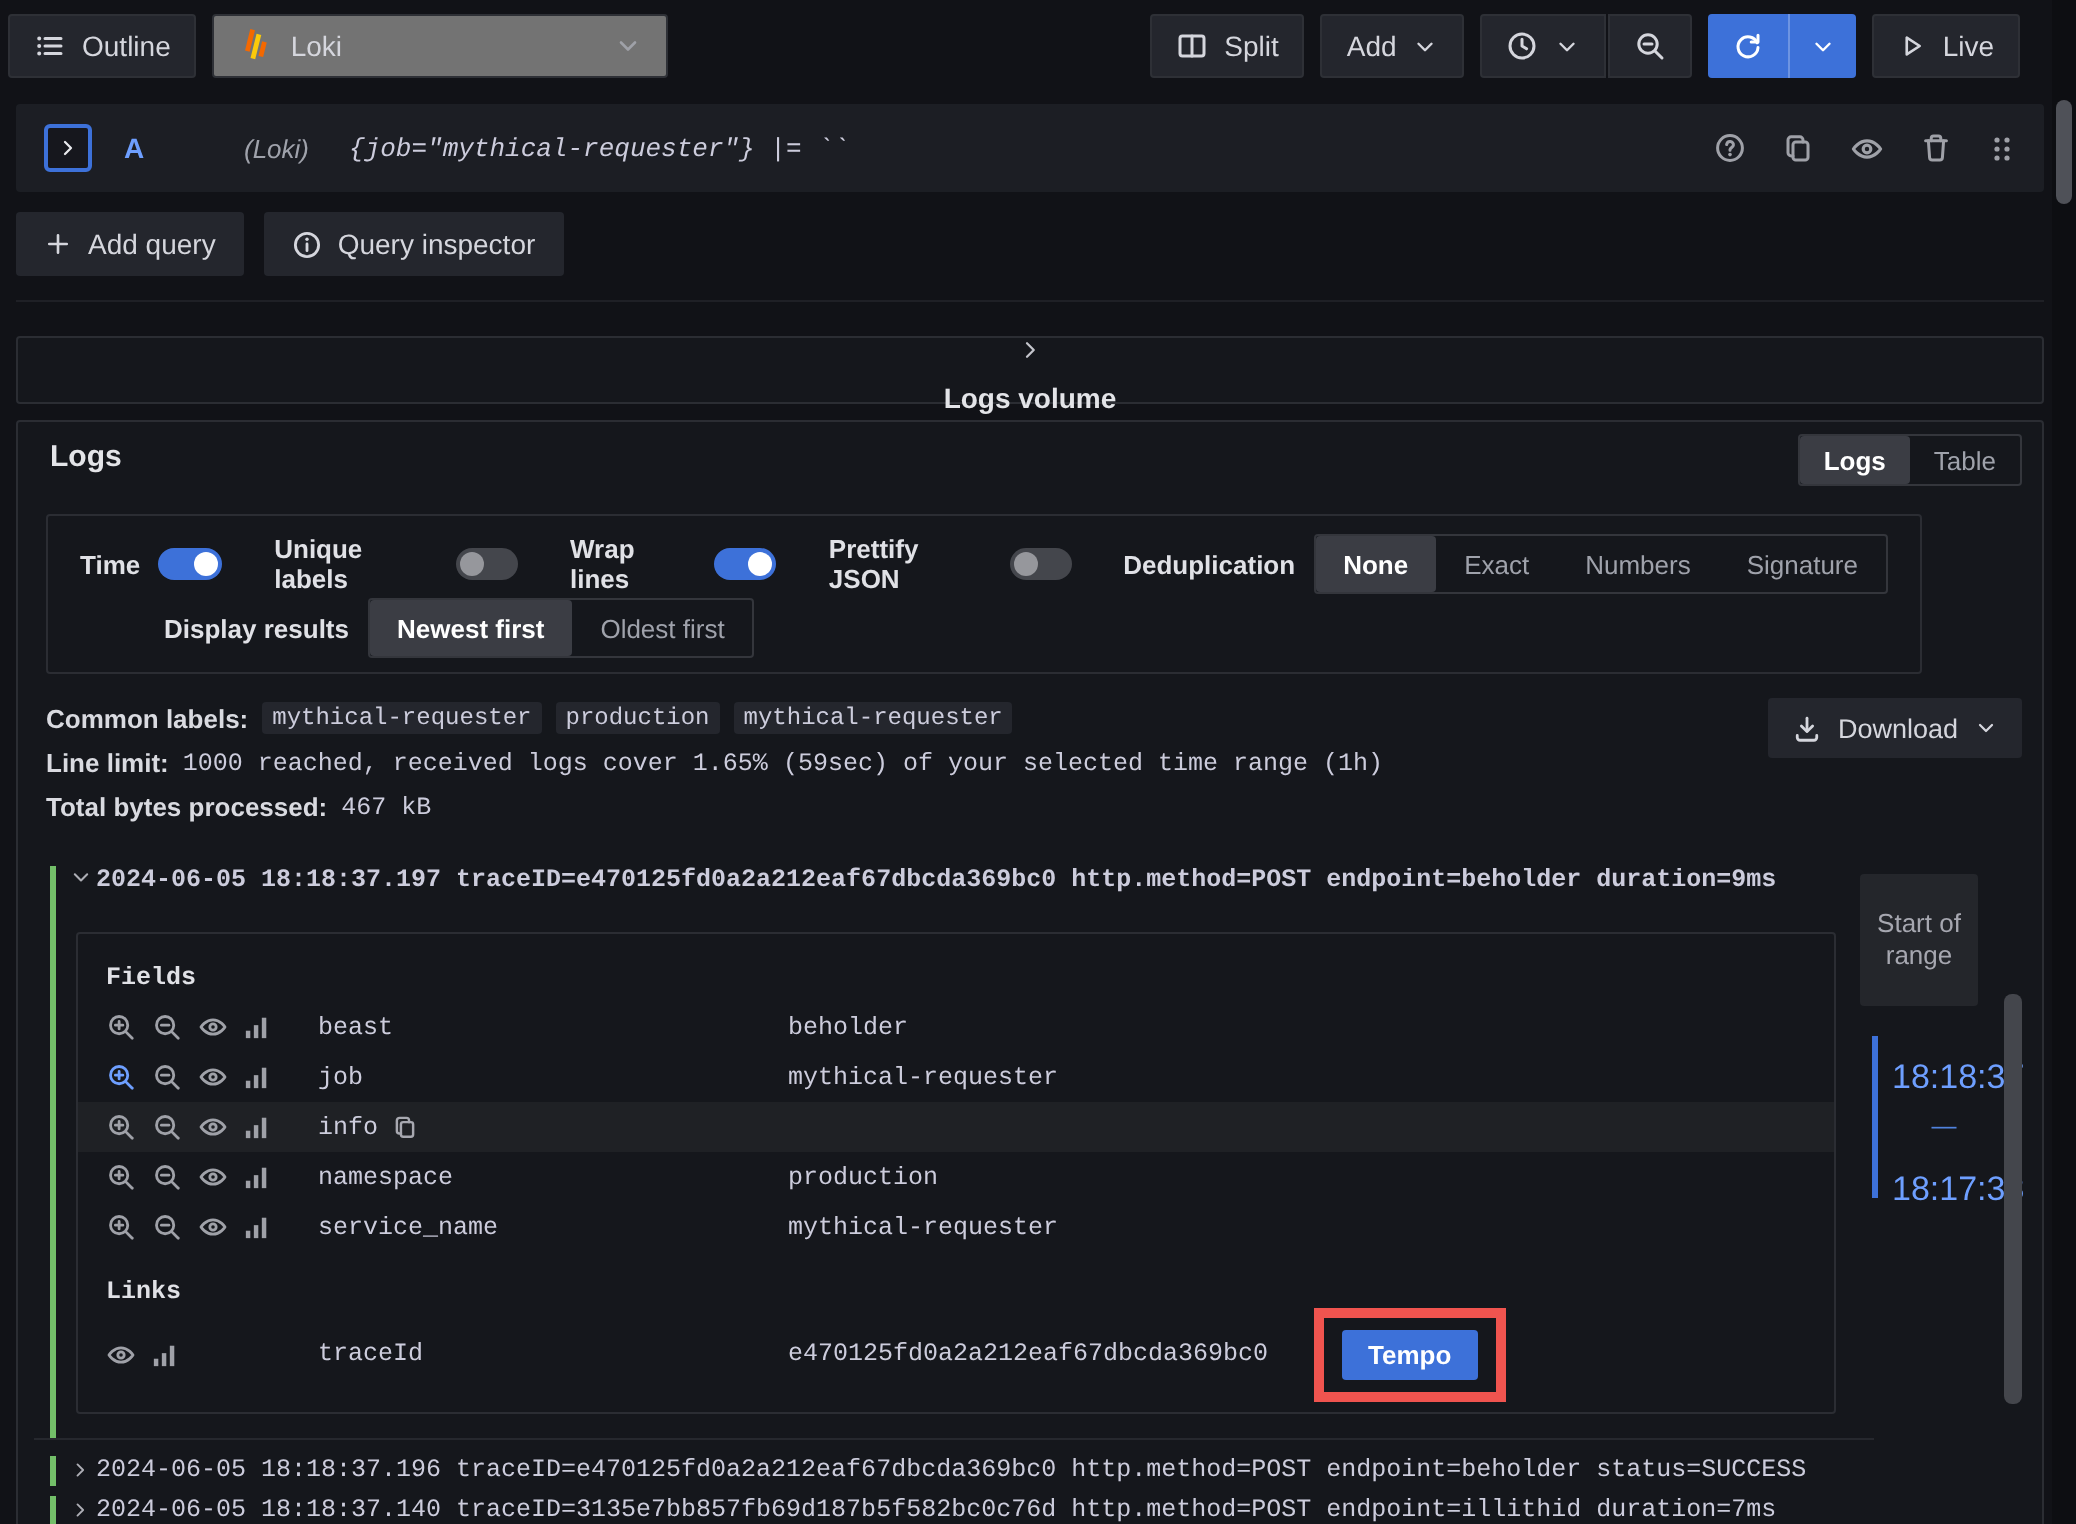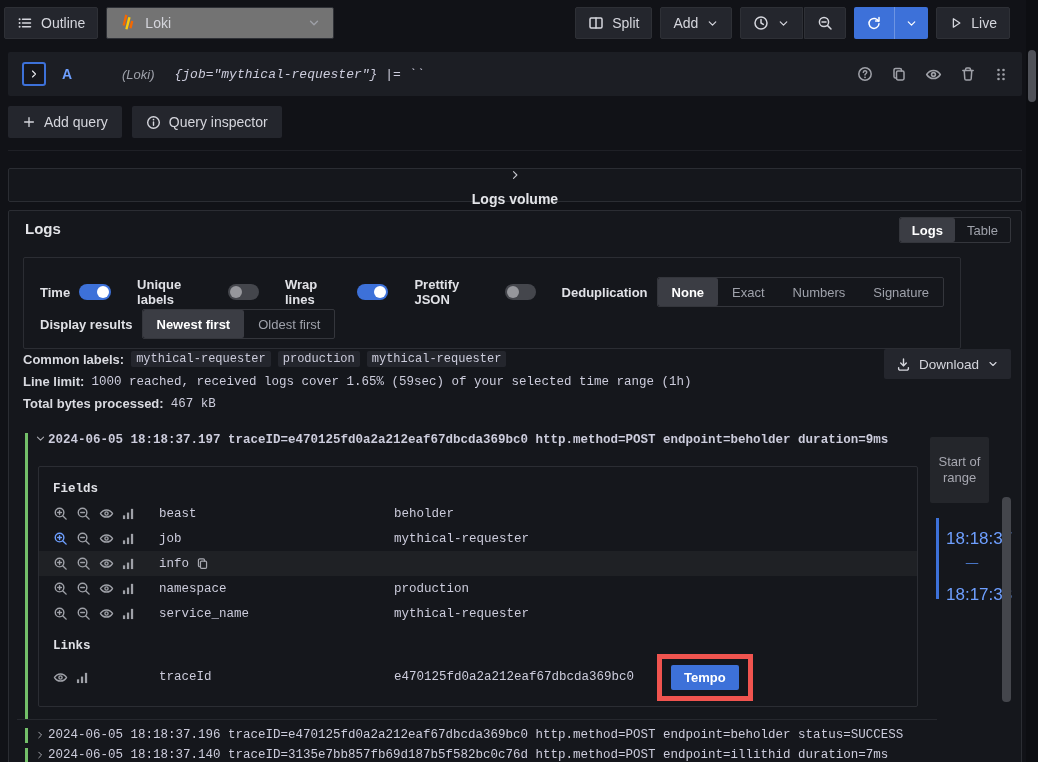--- a/index.html
+++ b/index.html
@@ -79,25 +79,25 @@
   }
   .lp-header { position:absolute; left:16px; top:9px; font-size:15px; font-weight:600; color:#e3e4e8; }
   .view-toggle {
     position:absolute; right:10px; top:6px; height:26px;
     display:inline-flex; align-items:center; border:1px solid #34363c; border-radius:2px; padding:0;
   }
   .view-toggle .vt-item { padding:0 12px; height:24px; display:flex; align-items:center; font-size:13px; color:#9fa2ab; cursor:pointer; }
   .view-toggle .vt-item.sel { background:#3b3d44; color:#fff; font-weight:600; border-radius:2px; }
 
   .controls-box {
-    position:absolute; left:14px; top:46px; width:938px; height:92px;
-    border:1px solid #2b2d33; border-radius:2px; padding:19px 16px;
+    position:absolute; left:14px; top:46px; width:938px; height:80px;
+    border:1px solid #2b2d33; border-radius:2px; padding:9px 16px;
   }
   .ctrl-row { display:flex; align-items:center; gap:26px; height:30px; }
-  .ctrl-row + .ctrl-row { margin-top:2px; }
+  .ctrl-row + .ctrl-row { margin-top:2px;margin-left:42px; }
   .ctrl { display:flex; align-items:center; gap:9px; }
   .ctrl-label { font-weight:600; font-size:13px; color:#e0e1e6; }
   .switch { width:32px; height:16px; border-radius:9px; position:relative; cursor:pointer; }
   .switch.on  { background:#3d71d9; }
   .switch.off { background:#44464c; }
   .switch .knob { width:12px; height:12px; border-radius:50%; position:absolute; top:2px; }
   .switch.on  .knob { right:2px; background:#fff; }
   .switch.off .knob { left:2px;  background:#96979c; }
   .rgroup { display:inline-flex; align-items:center; border:1px solid #34363c; border-radius:2px; height:30px; }
   .ritem { padding:0 14px; height:28px; display:flex; align-items:center; font-size:13px; color:#9fa2ab; cursor:pointer; white-space:nowrap; }

